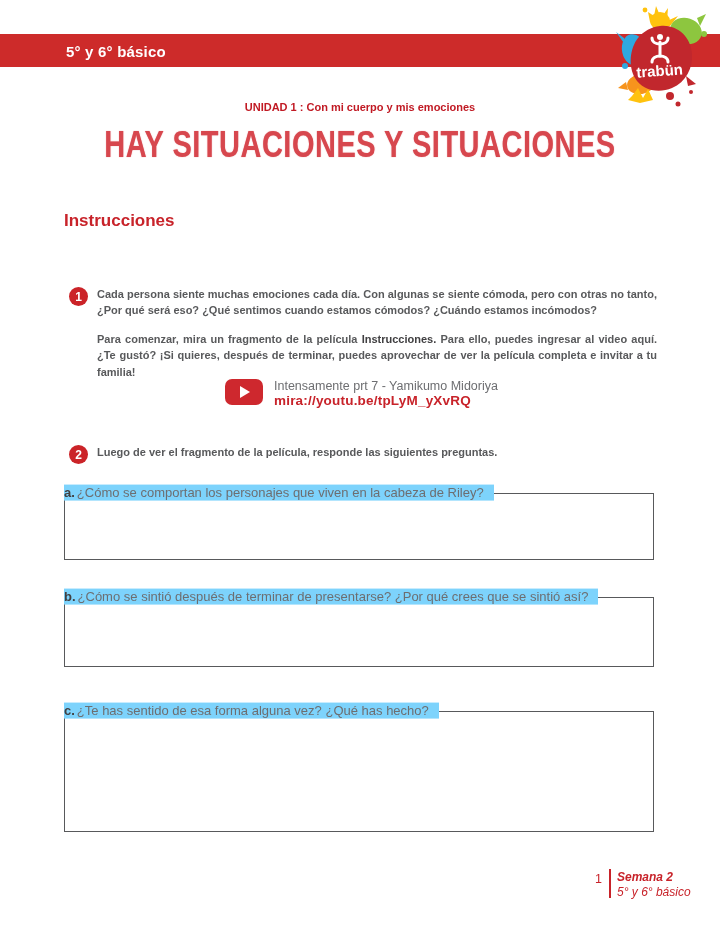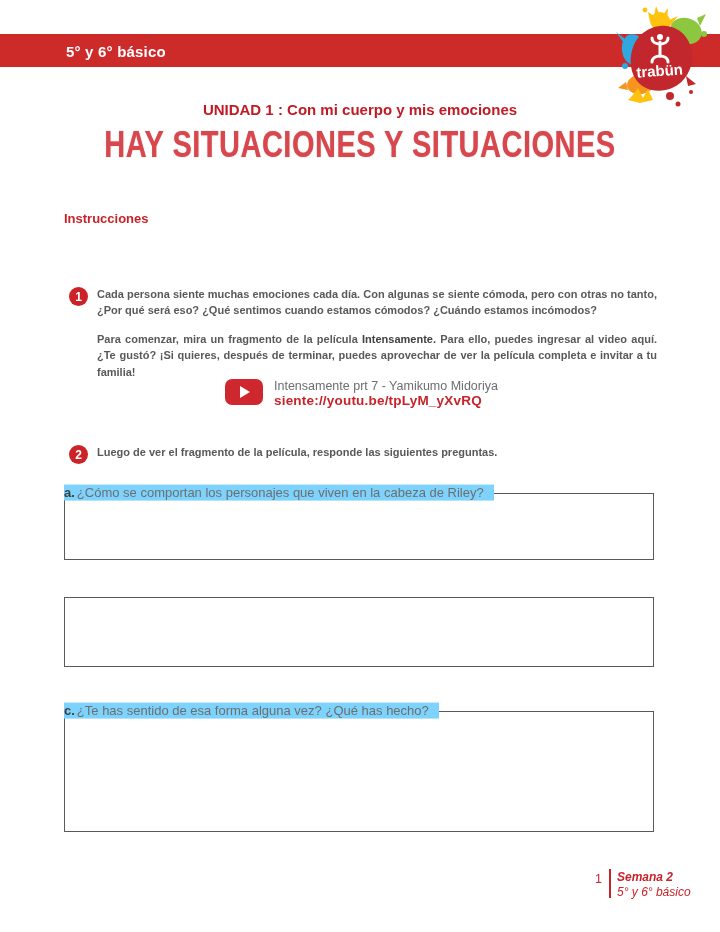--- a/index.html
+++ b/index.html
@@ -9,29 +9,29 @@
   
   .banner { position:absolute; top:34px; left:0; width:720px; height:33px; background:#cd2b2a; }
   .banner-label { position:absolute; left:66px; top:50%; transform:translateY(-50%);
                   color:#ffffff; font-size:15px; font-weight:bold; letter-spacing:.2px; }
 
   
   .logo { position:absolute; top:4px; right:0px; width:122px; height:108px; }
 
   
   .unit-title { position:absolute; top:101px; left:0; width:720px; text-align:center;
-                color:#c11a24; font-size:15px; font-weight:bold; }
+                color:#c11a24; font-size:11px; font-weight:bold; }
   .main-title { position:absolute; top:124px; left:0; width:720px; text-align:center;
                 color:#d7474e; font-size:29px; font-weight:bold; letter-spacing:.5px;
                 transform:scale(1,1.25); transform-origin:center top;
                 text-shadow:0 0 1px rgba(215,71,78,.6); }
 
   
   .instructions { position:absolute; top:211px; left:64px; width:592px; }
-  .instructions-heading { color:#c8232a; font-size:13px; font-weight:bold; margin-bottom:3px; }
+  .instructions-heading { color:#c8232a; font-size:17px; font-weight:bold; margin-bottom:3px; }
   .instructions-body { color:#2e2e2e; font-size:13.5px; line-height:1.26; text-align:justify; }
 
   
   .step { position:absolute; left:64px; width:593px; }
   .step-1 { top:286px; }
   .step-2 { top:444px; }
   .step-badge { position:absolute; left:5px; top:1px; width:19px; height:19px; border-radius:50%;
                 background:#cb2328; color:#fff; font-size:12px; font-weight:bold;
                 display:flex; align-items:center; justify-content:center; }
   .step-text { margin-left:33px; color:#58595b; font-size:11px; line-height:1.47; text-align:justify;font-weight:bold; }
@@ -125,49 +125,52 @@
 
   <div class="instructions">
     <div class="instructions-heading">Instrucciones</div>
   </div>
 
   <div class="step step-1">
     <div class="step-badge">1</div>
     <div class="step-text">
       <div class="para1">Cada persona siente muchas emociones cada día. Con algunas se siente cómoda, pero con otras no tanto, ¿Por qué será eso? ¿Qué sentimos cuando estamos cómodos? ¿Cuándo estamos incómodos?</div>
       <div class="para2">
-        <span>Para comenzar, mira un fragmento de la película </span><b>Intensamente.</b><span> Para ello, puedes ingresar al video aquí. ¿Te gustó? ¡Si quieres, después de terminar, puedes aprovechar de ver la película completa e invitar a tu familia!</span>
+        <span>Para comenzar, mira un fragmento de la película </span><b>Instrucciones.</b><span> Para ello, puedes ingresar al video aquí. ¿Te gustó? ¡Si quieres, después de terminar, puedes aprovechar de ver la película completa e invitar a tu familia!</span>
       </div>
     </div>
   </div>
 
   <div class="video-row">
     <div class="yt-button">
       <div class="yt-triangle"></div>
     </div>
     <div class="video-meta">
       <div class="video-title">Intensamente prt 7 - Yamikumo Midoriya</div>
-      <div class="video-url">siente://youtu.be/tpLyM_yXvRQ</div>
+      <div class="video-url">mira://youtu.be/tpLyM_yXvRQ</div>
     </div>
   </div>
 
   <div class="step step-2">
     <div class="step-badge">2</div>
     <div class="step-text">Luego de ver el fragmento de la película, responde las siguientes preguntas.</div>
   </div>
 
   <div class="question-block qa">
     <div class="answer-box"></div>
     <div class="question-label">
       <b>a.</b><span>¿Cómo se comportan los personajes que viven en la cabeza de Riley?</span>
     </div>
   </div>
 
   <div class="question-block qb">
     <div class="answer-box"></div>
+    <div class="question-label">
+      <b>b.</b><span>¿Cómo se sintió después de terminar de presentarse? ¿Por qué crees que se sintió así?</span>
+    </div>
   </div>
 
   <div class="question-block qc">
     <div class="answer-box"></div>
     <div class="question-label">
       <b>c.</b><span>¿Te has sentido de esa forma alguna vez? ¿Qué has hecho?</span>
     </div>
   </div>
 
   <div class="footer-page">1</div>

